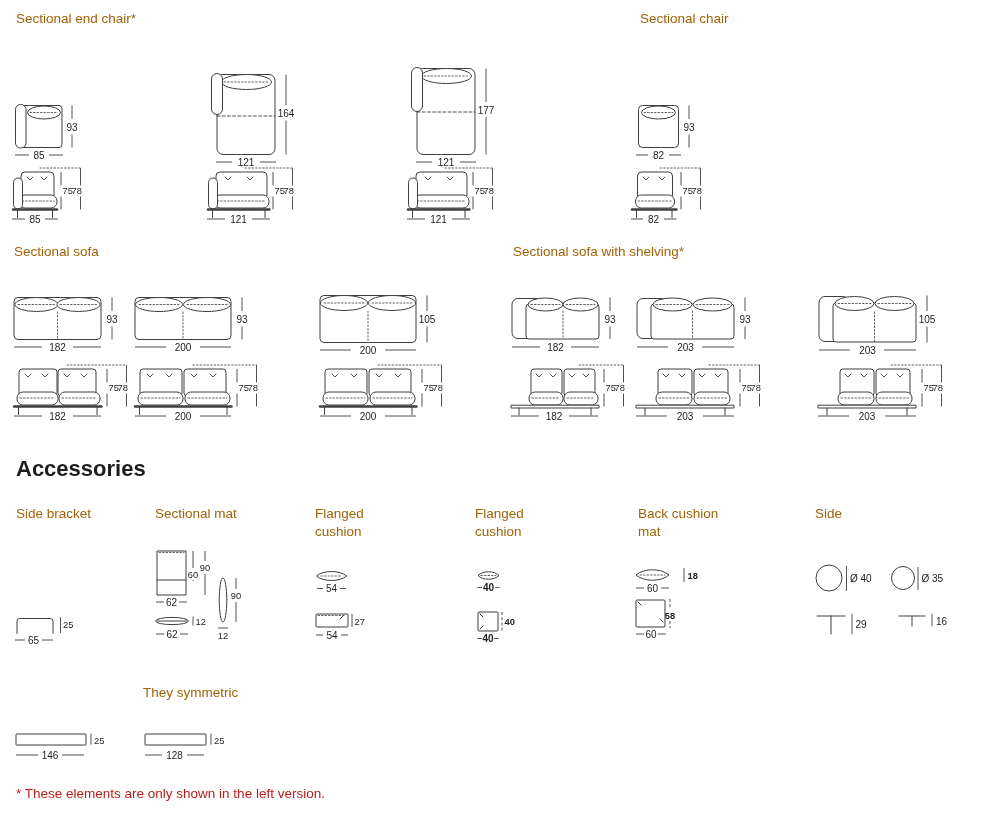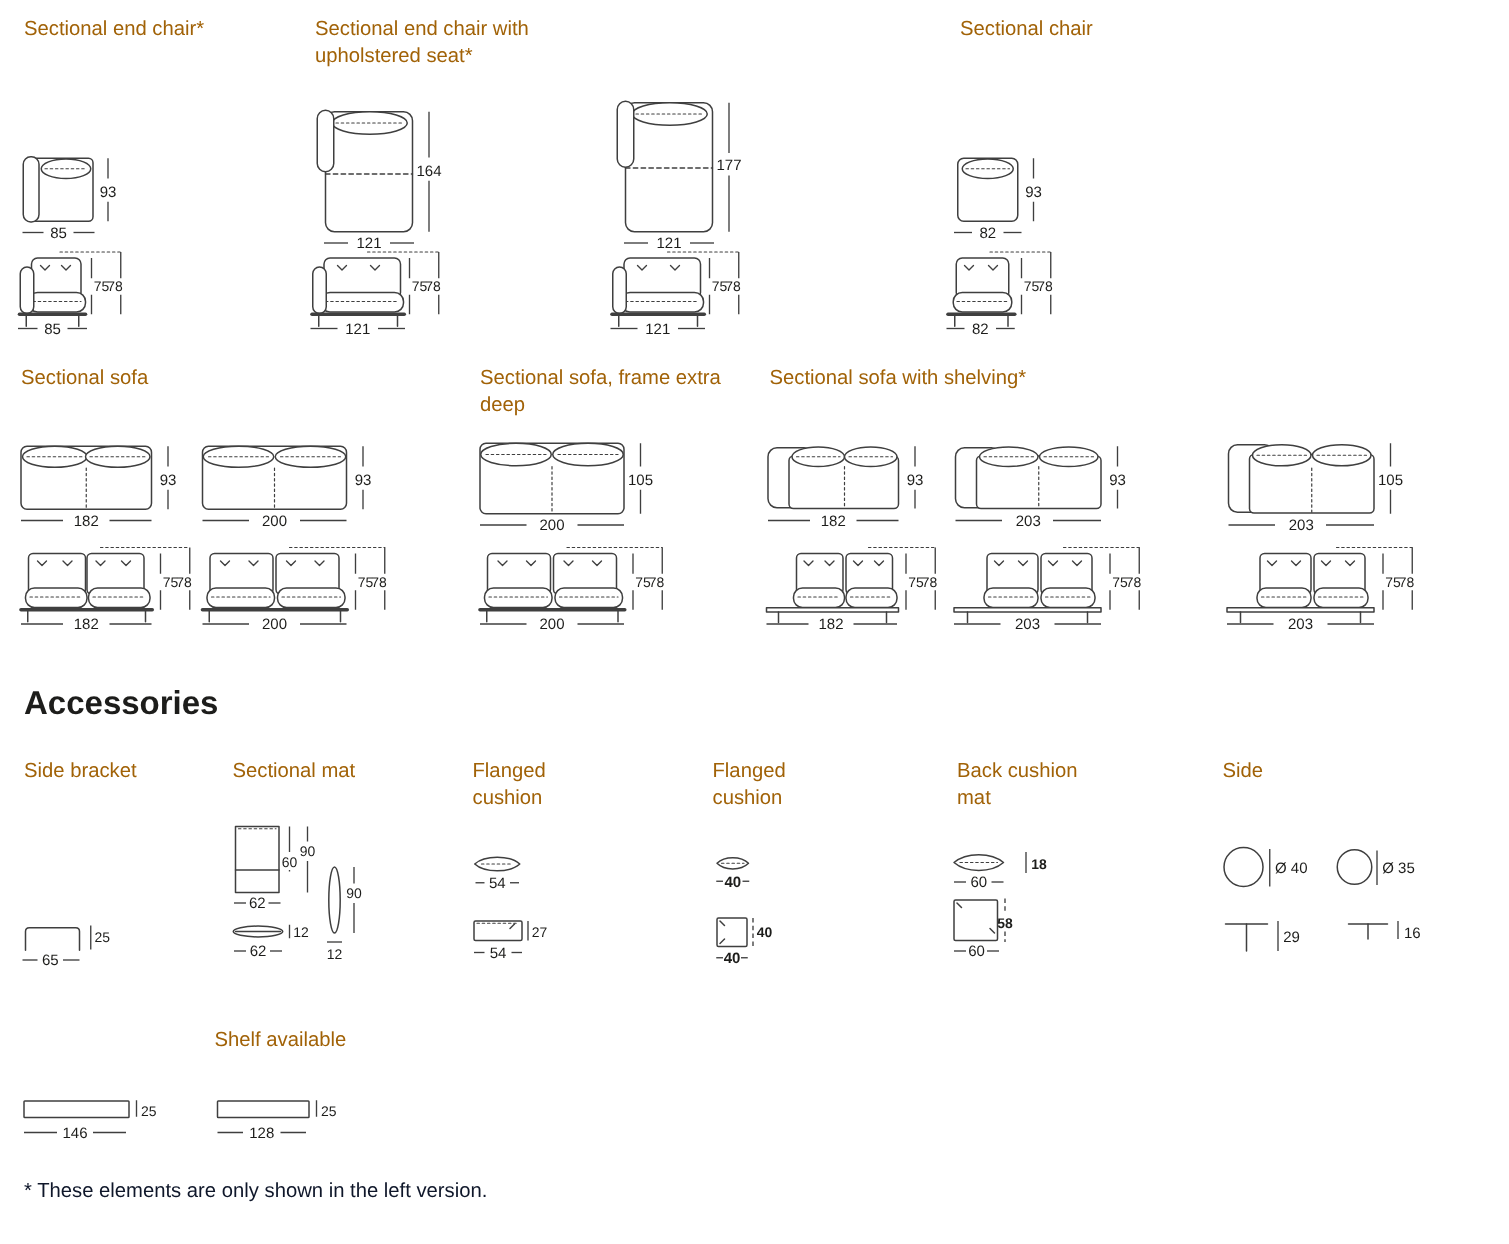--- a/index.html
+++ b/index.html
@@ -1,39 +1,38 @@
 <!DOCTYPE html>
 <html><head>
 <meta charset="utf-8">
 <style>
   html,body{margin:0;padding:0;background:#fff}
   .canvas{position:relative;width:1006px;height:829px;background:#fff;
     font-family:"Liberation Sans",sans-serif;color:#1d1d1b;overflow:hidden}
   .t{position:absolute;font-size:13.5px;line-height:1.35;color:#a16207}
   .h{position:absolute;font-size:22px;font-weight:bold;color:#1d1d1b}
-  .fn{position:absolute;font-size:13.5px;color:#0f172a}
+  .fn{position:absolute;font-size:13.5px;color:#b91c1c}
   svg.dg{position:absolute;overflow:visible}
   .ln{stroke:#3f3f3f;fill:none;stroke-width:1;stroke-linejoin:round;stroke-linecap:round}
   .lf{stroke:#3f3f3f;fill:#ffffff;stroke-width:1;stroke-linejoin:round}
   .dl{stroke:#3f3f3f;fill:none;stroke-width:0.9;stroke-linecap:butt}
   .dot{stroke-dasharray:1.6 1.9;stroke-width:0.8}
   .dsh{stroke-dasharray:3 2.2;stroke-width:0.9}
   .thk{stroke-width:2.4}
   .vm{stroke-width:0.9}
   text.d{font-family:"Liberation Sans",sans-serif;font-size:10px;fill:#1d1d1b}
   text.s{font-size:9.3px}
   text.b{font-weight:700}
 </style>
 </head>
 <body>
 
 <div class="canvas">
 
   <div class="t" style="left:16px;top:10px;width:180px">Sectional end chair*</div>
-  <div class="t" style="left:210px;top:10px;width:175px">Sectional end chair with upholstered seat*</div>
   <div class="t" style="left:640px;top:10px;width:150px">Sectional chair</div>
 
   <svg class="dg" style="left:14px;top:103px" width="70" height="58" viewBox="0 0 70 58">
     <g>
       <rect class="lf" x="7" y="2.5" width="41" height="42" rx="3"></rect>
       <ellipse class="lf" cx="30" cy="9.5" rx="16.5" ry="6.5"></ellipse>
       <line class="ln dot" x1="16" y1="9.5" x2="44" y2="9.5"></line>
       <rect class="lf" x="1.5" y="1.5" width="10.5" height="43.5" rx="5"></rect>
     </g>
     <line class="dl" x1="58" y1="2.5" x2="58" y2="16"></line>
@@ -179,21 +178,20 @@
     <text class="d s" x="52.5" y="29">75</text>
     <text class="d s" x="61.5" y="29">78</text>
     <line class="dl" x1="51" y1="31.5" x2="51" y2="44.5"></line>
       <line class="dl" x1="70.5" y1="31.5" x2="70.5" y2="44.5"></line>
     <line class="dl" x1="1" y1="54" x2="13" y2="54"></line>
       <line class="dl" x1="34" y1="54" x2="46.5" y2="54"></line>
     <text class="d" x="23.5" y="57.5" text-anchor="middle">82</text>
   </svg>
 
   <div class="t" style="left:14px;top:243px;width:180px">Sectional sofa</div>
-  <div class="t" style="left:320px;top:243px;width:170px">Sectional sofa, frame extra deep</div>
   <div class="t" style="left:513px;top:243px;width:230px">Sectional sofa with shelving*</div>
 
   <svg class="dg" style="left:12px;top:295px" width="120" height="58" viewBox="0 0 120 58">
     <g>
       <rect class="lf" x="2" y="2.5" width="87" height="42" rx="4"></rect>
       <ellipse class="lf" cx="24.5" cy="9.5" rx="21.5" ry="7"></ellipse>
       <ellipse class="lf" cx="66.5" cy="9.5" rx="21.5" ry="7"></ellipse>
       <line class="ln dot" x1="6" y1="9.5" x2="43" y2="9.5"></line>
         <line class="ln dot" x1="48" y1="9.5" x2="85" y2="9.5"></line>
       <line class="ln dot" x1="45.5" y1="17" x2="45.5" y2="44"></line>
@@ -587,21 +585,21 @@
     <line class="ln" x1="4" y1="6" x2="32" y2="6" stroke-width="2.6"></line>
     <line class="ln" x1="18" y1="6" x2="18" y2="24" stroke-width="2.6"></line>
     <line class="dl" x1="39" y1="4" x2="39" y2="24"></line>
     <text class="d" x="42.5" y="18">29</text>
     <line class="ln" x1="86" y1="6" x2="112" y2="6" stroke-width="2.6"></line>
     <line class="ln" x1="99" y1="6" x2="99" y2="16" stroke-width="2.6"></line>
     <line class="dl" x1="119" y1="4" x2="119" y2="16"></line>
     <text class="d" x="123" y="15">16</text>
   </svg>
 
-  <div class="t" style="left:143px;top:684px;width:110px">Shelf available</div>
+  <div class="t" style="left:143px;top:684px;width:110px">They symmetric</div>
 
   <svg class="dg" style="left:14px;top:732px" width="110" height="32" viewBox="0 0 110 32">
     <rect class="lf" x="2" y="2" width="70" height="11" rx="0.5"></rect>
     <line class="dl" x1="77" y1="1.5" x2="77" y2="12.5"></line>
     <text class="d s" x="80" y="12">25</text>
     <line class="dl" x1="2" y1="23" x2="24" y2="23"></line>
       <line class="dl" x1="48" y1="23" x2="70" y2="23"></line>
     <text class="d" x="36" y="26.5" text-anchor="middle">146</text>
   </svg>
 

